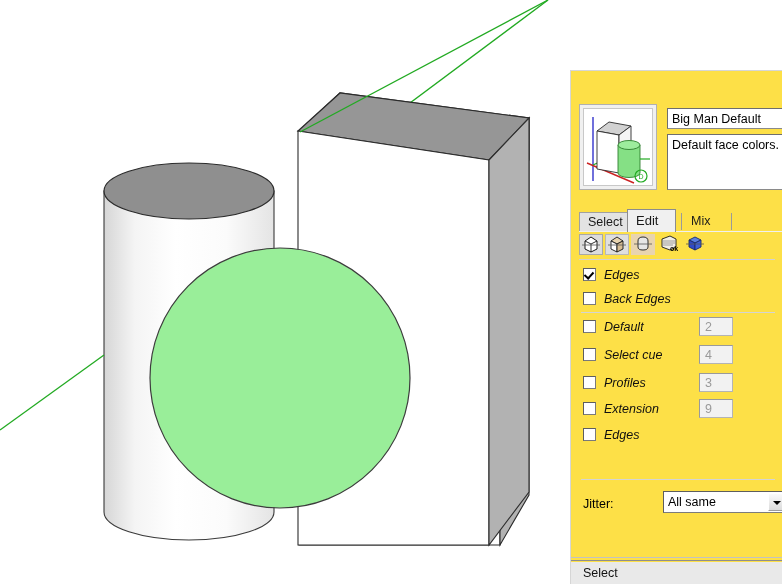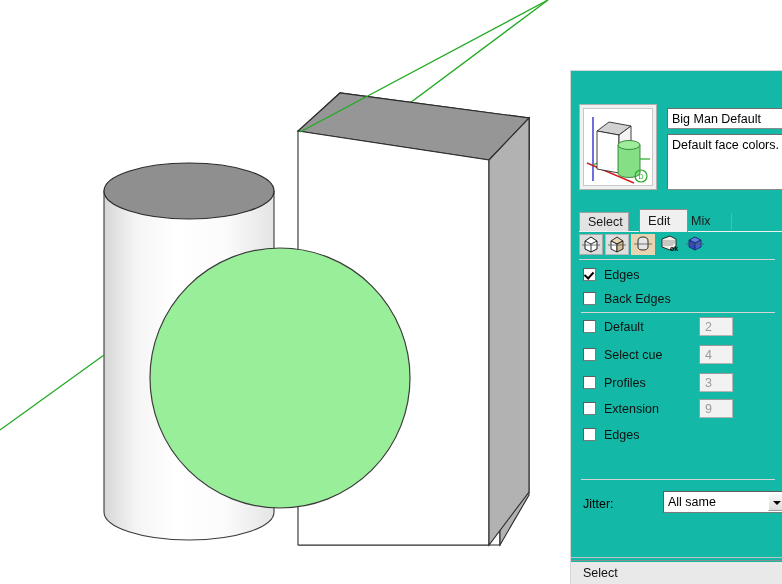--- a/index.html
+++ b/index.html
@@ -30,21 +30,21 @@
     background: #ffffff;
     overflow: hidden;
   }
   #viewport svg { display: block; }
 
   
   #panel {
     position: absolute;
     left: 570px; top: 70px;
     width: 212px; height: 514px;
-    background: #14b8a6;
+    background: #fde047;
     border-left: 1px solid #d6d6d6;
     border-top: 1px solid #d6d6d6;
     box-sizing: border-box;
   }
   #panel-gap {
     position: absolute;
     left: 570px; top: 0;
     width: 212px; height: 70px;
     background: #ffffff;
   }
@@ -123,21 +123,20 @@
     color: #1a1a1a;
   }
   .tab.active {
     top: 0;
     height: 23px;
     background: #f0f0f0;
     border-color: #8c8c8c;
     z-index: 3;
     padding-top: 3px;
     font-size: 13px;
-    margin-left: 12px;
   }
   .tab-sep {
     position: absolute;
     top: 4px;
     width: 1px; height: 17px;
     background: #9a9a9a;
   }
   .tabline {
     position: absolute;
     left: 8px; top: 160px;
@@ -195,21 +194,21 @@
     content: "";
     position: absolute;
     left: 2px; top: 1px;
     width: 4px; height: 7px;
     border: solid #000000;
     border-width: 0 2px 2px 0;
     transform: rotate(42deg);
   }
   .opt-label {
     position: absolute;
-    left: 21px; top: 0;
+    left: 21px; top: 0; font-style: italic;
   }
   .numfield {
     position: absolute;
     width: 34px; height: 19px;
     background: #f2f2f2;
     border: 1px solid #b4b4b4;
     border-top-color: #9a9a9a;
     border-left-color: #9a9a9a;
     box-sizing: border-box;
     text-align: left;

